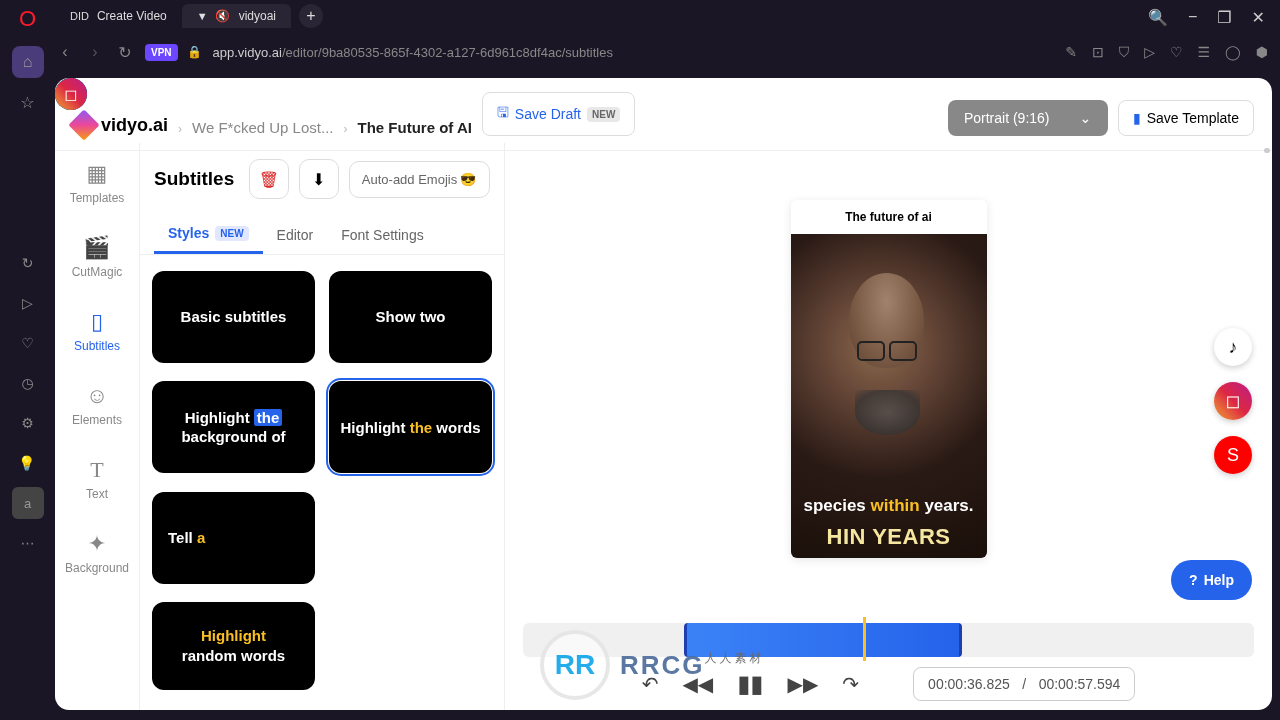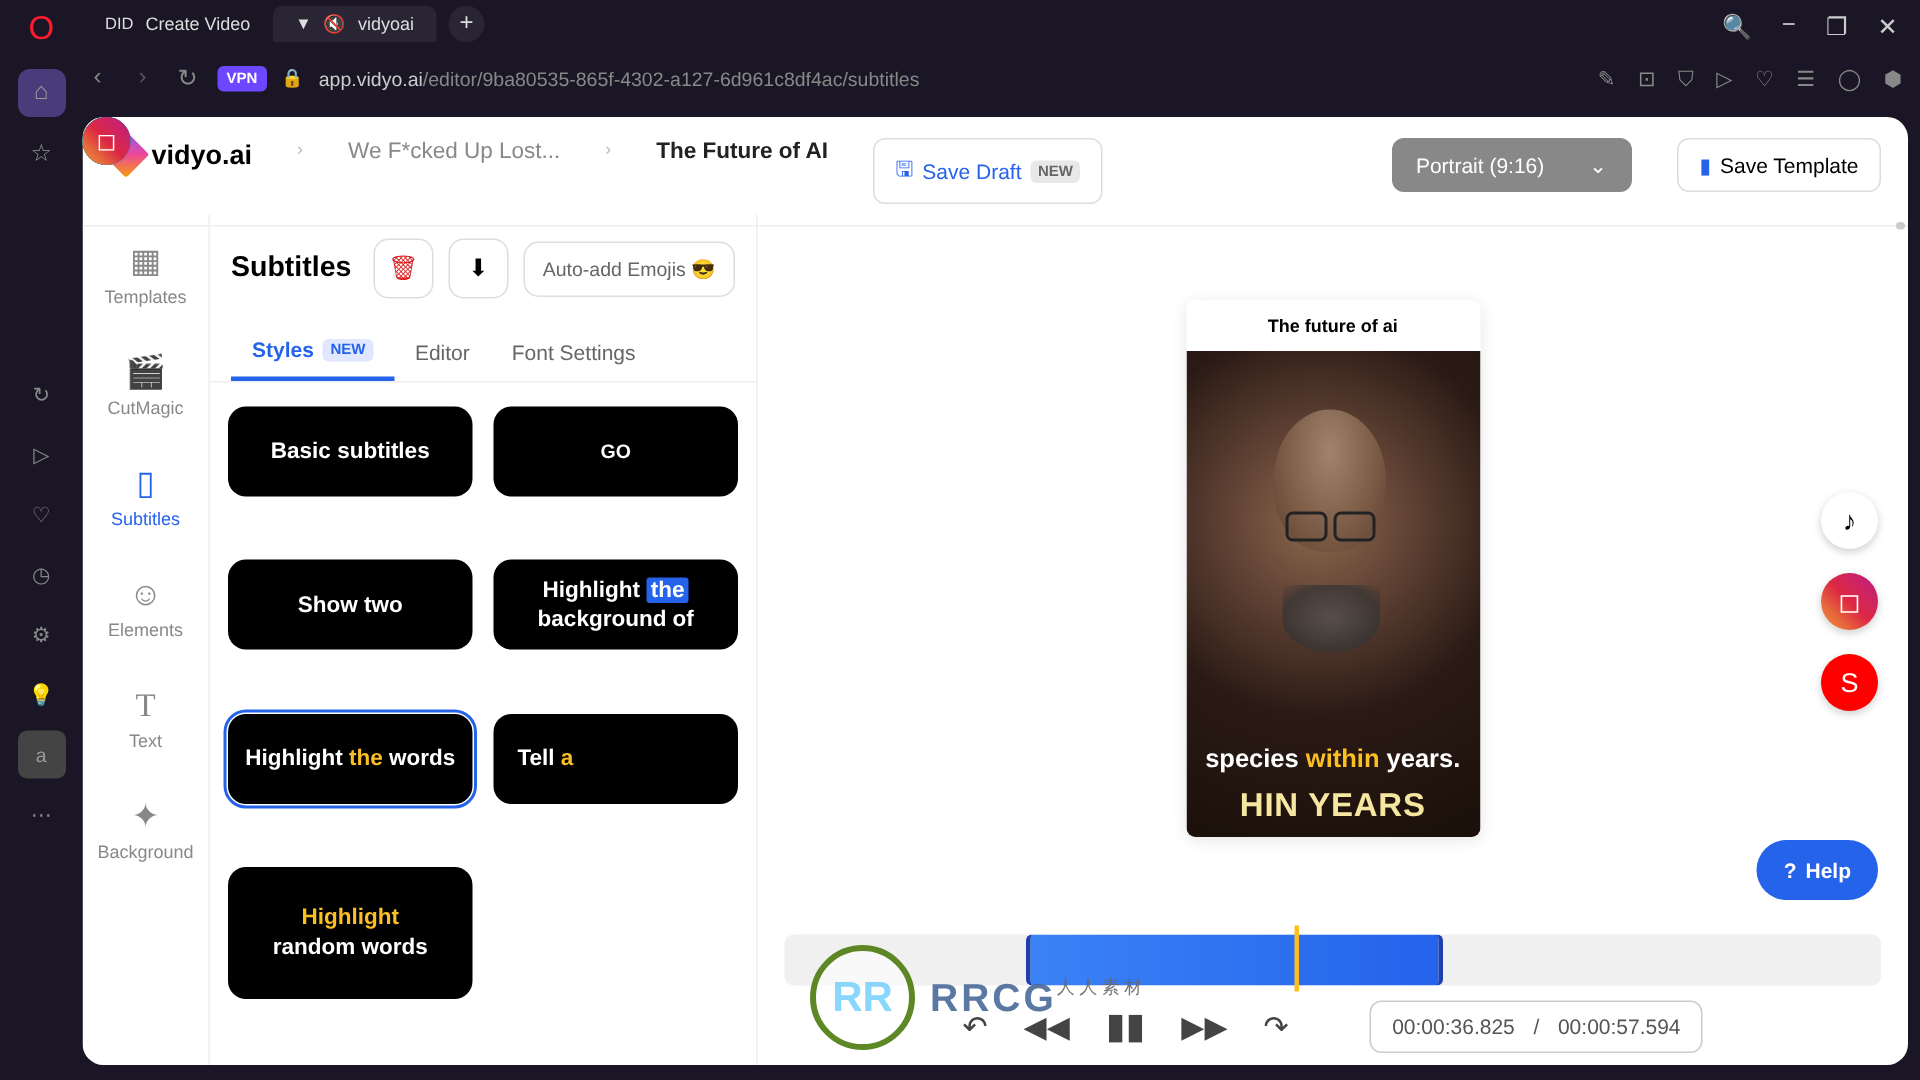--- a/index.html
+++ b/index.html
@@ -39,21 +39,21 @@
 .lock { color: #888; font-size: 12px; }
 .url { color: #ccc; font-size: 13px; flex: 1; }
 .url-dim { color: #888; }
 .url-icons { display: flex; gap: 15px; }
 .url-icons span { color: #888; font-size: 14px; }
 
 
 .app { position: absolute; left: 55px; top: 78px; right: 8px; bottom: 10px; background: #fff; border-radius: 14px; overflow: hidden; }
 
 
-.app-header { display: flex; align-items: flex-start; padding: 14px 18px; gap: 30px; border-bottom: 1px solid #eee; }
+.app-header { display: flex; align-items: flex-end; padding: 14px 18px; gap: 10px; border-bottom: 1px solid #eee; }
 .brand { display: flex; align-items: center; gap: 6px; font-size: 18px; font-weight: 700; }
 .brand-logo { width: 22px; height: 22px; background: linear-gradient(135deg,#8b5cf6,#ec4899,#f59e0b); transform: rotate(45deg); border-radius: 2px; }
 .crumb-sep { color: #bbb; font-size: 12px; }
 .crumb { color: #888; font-size: 15px; }
 .crumb.current { color: #222; font-weight: 600; }
 .btn { display: flex; align-items: center; gap: 6px; padding: 9px 14px; border-radius: 8px; font-size: 14px; font-weight: 500; border: 1px solid #ddd; background: #fff; cursor: pointer; }
 .btn .new-badge { background: #e8e8e8; color: #666; font-size: 10px; font-weight: 600; padding: 2px 5px; border-radius: 4px; }
 .aspect-dropdown { background: #888; color: #ffffff; border: none; padding: 10px 16px; display: flex; align-items: center; gap: 30px; min-width: 160px; }
 .btn.primary { background: #2563eb; color: #fff; border: none; font-weight: 600; padding: 11px 18px; }
 .btn.save-draft { color: #2563eb; }
@@ -71,21 +71,21 @@
 .panel-title { font-size: 19px; font-weight: 600; flex: 1; }
 .sq-btn { width: 40px; height: 40px; border: 1px solid #ddd; border-radius: 10px; display: flex; align-items: center; justify-content: center; font-size: 16px; }
 .sq-btn.red { color: #dc2626; }
 .emoji-btn { border: 1px solid #ddd; border-radius: 10px; padding: 10px 12px; font-size: 13px; color: #666; }
 .tabs { display: flex; border-bottom: 1px solid #eee; padding: 0 14px; }
 .tab-btn { padding: 10px 14px; font-size: 14px; color: #666; display: flex; align-items: center; gap: 6px; }
 .tab-btn.active { color: #2563eb; border-bottom: 3px solid #2563eb; font-weight: 600; }
 .tab-btn .badge { background: #e0e7ff; color: #2563eb; font-size: 10px; font-weight: 600; padding: 2px 5px; border-radius: 4px; }
 
 .styles-grid { flex: 1; overflow-y: auto; padding: 16px 12px; display: grid; grid-template-columns: 1fr 1fr; gap: 14px; }
-.style-card { background: #000; border-radius: 12px; height: 60px; display: flex; align-items: center; justify-content: center; text-align: center; color: #fff; font-size: 15px; font-weight: 700; padding: 8px; line-height: 1.3; }
+.style-card { background: #000; border-radius: 12px; height: 92px; display: flex; align-items: center; justify-content: center; text-align: center; color: #fff; font-size: 15px; font-weight: 700; padding: 8px; line-height: 1.3; }
 .style-card.selected { outline: 2px solid #2563eb; outline-offset: 1px; }
 .style-card .hl-yellow { color: #fbbf24; }
 .style-card .hl-bg { background: #2563eb; padding: 0 3px; border-radius: 2px; }
 .style-card.tall { height: 88px; grid-column: 1; }
 
 
 .preview-area { position: absolute; left: 450px; top: 65px; right: 0; bottom: 95px; display: flex; align-items: center; justify-content: center; }
 .phone-preview { width: 196px; height: 358px; background: #fff; border-radius: 6px; overflow: hidden; display: flex; flex-direction: column; box-shadow: 0 2px 10px rgba(0,0,0,0.1); }
 .phone-title { text-align: center; font-size: 12px; font-weight: 700; padding: 10px 5px; }
 .phone-video { flex: 1; background: radial-gradient(circle at 45% 35%, #8a6a4a 0%, #6a4a3a 20%, #2a1a15 55%, #1a0f0a 100%); position: relative; }
@@ -111,21 +111,21 @@
 .timeline-area { position: absolute; left: 450px; right: 0; bottom: 0; height: 95px; padding: 8px 18px; }
 .timeline-track { height: 34px; background: #f0f0f0; border-radius: 6px; position: relative; margin-bottom: 10px; }
 .clip { position: absolute; left: 22%; top: 0; width: 38%; height: 100%; background: linear-gradient(90deg, #3b82f6, #2563eb); border-radius: 4px; border-left: 3px solid #1e40af; border-right: 3px solid #1e40af; }
 .playhead { position: absolute; left: 46.5%; top: -6px; bottom: -4px; width: 3px; background: #fbbf24; }
 .controls { display: flex; align-items: center; justify-content: center; gap: 24px; }
 .ctrl { font-size: 20px; color: #444; }
 .timecode { border: 1px solid #ccc; border-radius: 8px; padding: 8px 14px; font-size: 14px; color: #555; margin-left: 30px; font-family: monospace; }
 
 
 .watermark { position: absolute; left: 540px; bottom: 20px; display: flex; align-items: center; gap: 10px; z-index: 200; opacity: 0.9; }
-.wm-logo { width: 70px; height: 70px; border: 4px solid #4d7c0f; border-radius: 50%; display: flex; align-items: center; justify-content: center; font-size: 28px; font-weight: 900; color: #7dd3fc; background: rgba(255,255,255,0.7); }
+.wm-logo { width: 70px; height: 70px; border: 4px solid #e5e5e5; border-radius: 50%; display: flex; align-items: center; justify-content: center; font-size: 28px; font-weight: 900; color: #0ea5e9; background: rgba(255,255,255,0.7); }
 .wm-text { display: flex; flex-direction: row; }
 .wm-text .big { font-size: 26px; font-weight: 900; color: #4a6a9a; letter-spacing: 2px; }
 .wm-text .sm { font-size: 12px; color: #666; letter-spacing: 3px; }
 
 .scrollbar-v { position: absolute; right: 2px; top: 70px; bottom: 10px; width: 8px; }
 .scrollbar-v::after { content:''; position:absolute; right:0; top:0; width: 6px; height: 5px; background: #ccc; border-radius: 3px; }
 </style>
 </head>
 <body>
 
@@ -256,21 +256,20 @@
     <div class="tabs">
       <div class="tab-btn active">
         <span>Styles</span>
         <span class="badge">NEW</span>
       </div>
       <div class="tab-btn">Editor</div>
       <div class="tab-btn">Font Settings</div>
     </div>
     <div class="styles-grid">
       <div class="style-card">Basic subtitles</div>
-      <div class="style-card" style="font-size:13px">GO</div>
       <div class="style-card">Show two</div>
       <div class="style-card">
         <span><span>Highlight </span><span class="hl-bg">the</span><span> background of</span></span>
       </div>
       <div class="style-card selected">
         <span><span>Highlight </span><span class="hl-yellow">the</span><span> words</span></span>
       </div>
       <div class="style-card" style="justify-content:flex-start;padding-left:16px">
         <span><span>Tell </span><span class="hl-yellow">a</span></span>
       </div>

